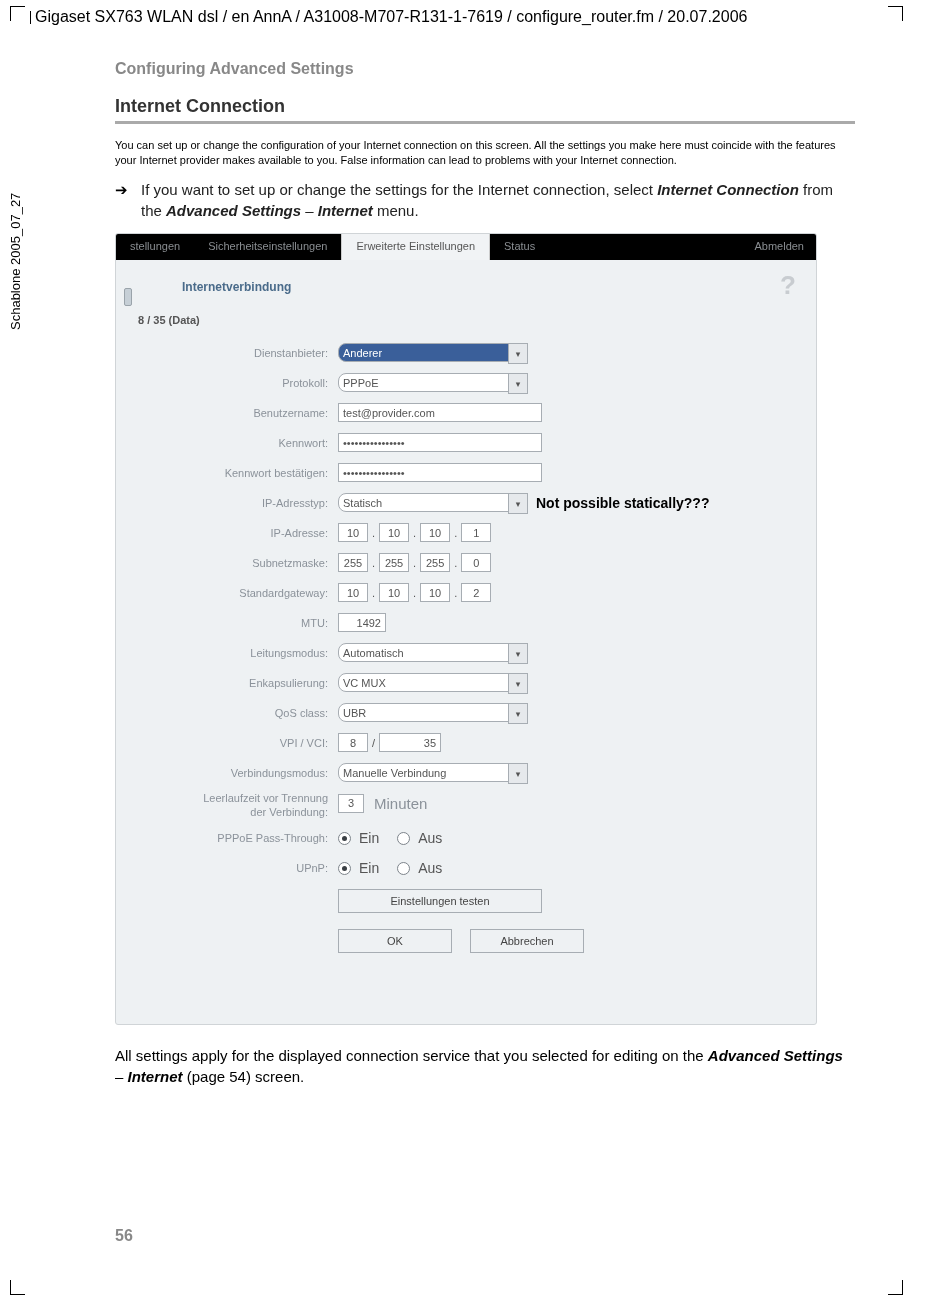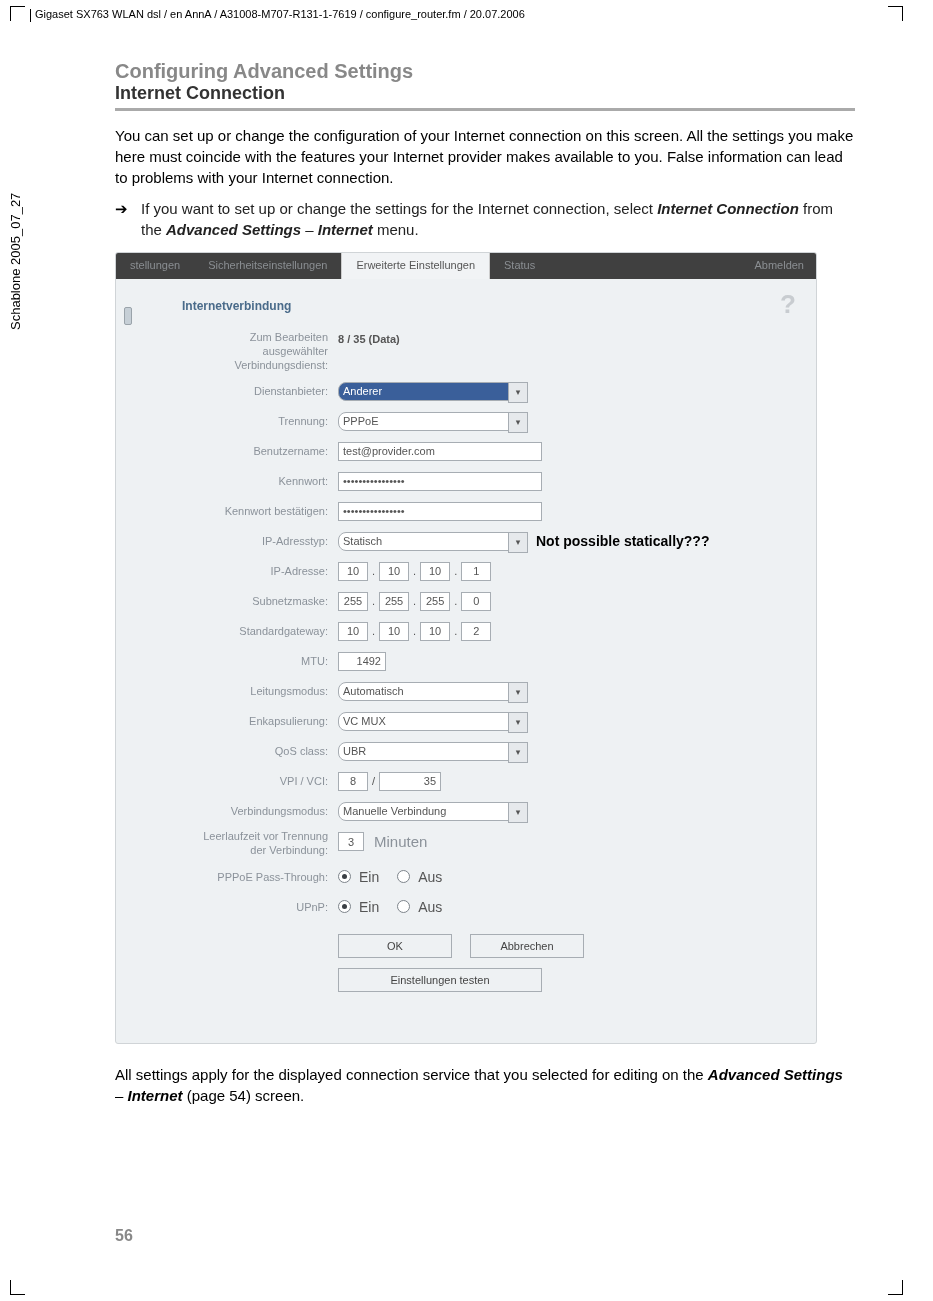--- a/index.html
+++ b/index.html
@@ -21,21 +21,21 @@
     border-width: 0;
   }
   .crop-tl { top: 6px; left: 10px; border-top-width: 1px; border-left-width: 1px; }
   .crop-tr { top: 6px; right: 30px; border-top-width: 1px; border-right-width: 1px; }
   .crop-bl { bottom: 6px; left: 10px; border-bottom-width: 1px; border-left-width: 1px; }
   .crop-br { bottom: 6px; right: 30px; border-bottom-width: 1px; border-right-width: 1px; }
 
   .header-path {
     position: absolute;
     top: 8px; left: 30px;
-    font-size: 11px;
+    font-size: 16px;
     color: #000;
   }
   .header-path .bar { border-left: 1px solid #000; margin-right: 4px; padding-left: 0; display:inline-block; height:13px; vertical-align:middle;}
 
   .side-text {
     position: absolute;
     left: 8px;
     top: 330px;
     transform: rotate(-90deg);
     transform-origin: left top;
@@ -47,34 +47,35 @@
   .content {
     position: absolute;
     left: 115px;
     top: 60px;
     width: 740px;
   }
 
   .section-title {
     color: #888;
     font-weight: bold;
-    font-size: 20px;
+    font-size: 16px;
+    margin-bottom: 18px;
   }
 
   .h2 {
     color: #333;
     font-weight: bold;
     font-size: 18px;
     padding-bottom: 4px;
     border-bottom: 3px solid #aaa;
     margin-bottom: 14px;
   }
 
   .body-text {
-    font-size: 15px;
+    font-size: 11px;
     line-height: 1.4;
     color: #000;
     margin-bottom: 10px;
   }
 
   .arrow-row {
     display: flex;
     margin-bottom: 12px;
   }
   .arrow-row .arrow-icon {
@@ -99,21 +100,21 @@
     border: 1px solid #d0d4d7;
     border-radius: 3px;
     overflow: hidden;
     font-size: 11px;
     color: #555;
     margin-bottom: 20px;
   }
 
   .tabbar {
     height: 26px;
-    background: #404040;
+    background: #000000;
     display: flex;
     align-items: stretch;
     position: relative;
   }
   .tab {
     padding: 6px 14px 0 14px;
     color: #8a8e92;
     font-size: 11px;
   }
   .tab.active {
@@ -316,40 +317,35 @@
       <div class="tabright">Abmelden</div>
     </div>
 
     <div class="help-q">?</div>
     <div class="left-slider"></div>
 
     <div class="panel-body">
       <div class="panel-title">Internetverbindung</div>
 
       <div class="form-row" style="align-items:flex-start;">
-        <div class="lbl" style="line-height:1.25;">
-          <span>Zum Bearbeiten</span><br>
-          <span>ausgewählter</span><br>
-          <span>Verbindungsdienst:</span>
-        </div>
         <div class="ctl" style="padding-top:2px;font-weight:bold;">8 / 35 (Data)</div>
       </div>
 
       <div class="form-row">
         <div class="lbl">Dienstanbieter:</div>
         <div class="ctl">
           <div class="fake-select hl">
             <span>Anderer</span>
             <span class="dd-btn">▾</span>
           </div>
         </div>
       </div>
 
       <div class="form-row">
-        <div class="lbl">Trennung:</div>
+        <div class="lbl">Protokoll:</div>
         <div class="ctl">
           <div class="fake-select">
             <span>PPPoE</span>
             <span class="dd-btn">▾</span>
           </div>
         </div>
       </div>
 
       <div class="form-row">
         <div class="lbl">Benutzername:</div>
@@ -502,29 +498,29 @@
       <div class="form-row">
         <div class="lbl">UPnP:</div>
         <div class="ctl">
           <span class="radio on"></span>
             <span class="radio-lbl">Ein</span>
           <span class="radio"></span>
             <span class="radio-lbl">Aus</span>
         </div>
       </div>
 
+      <div class="btn-row wide">
+        <div class="btn">Einstellungen testen</div>
+      </div>
+
       <div class="btn-row" style="margin-top:16px;">
         <div class="btn">OK</div>
         <div class="btn">Abbrechen</div>
       </div>
 
-      <div class="btn-row wide">
-        <div class="btn">Einstellungen testen</div>
-      </div>
-
     </div>
   </div>
 
   <div class="foot-text">
     <span>All settings apply for the displayed connection service that you selected for editing on the </span><span class="bi">Advanced Settings</span><span> – </span><span class="bi">Internet</span><span> (page 54) screen.</span>
   </div>
 
 </div>
 
 <div class="page-num">56</div>

